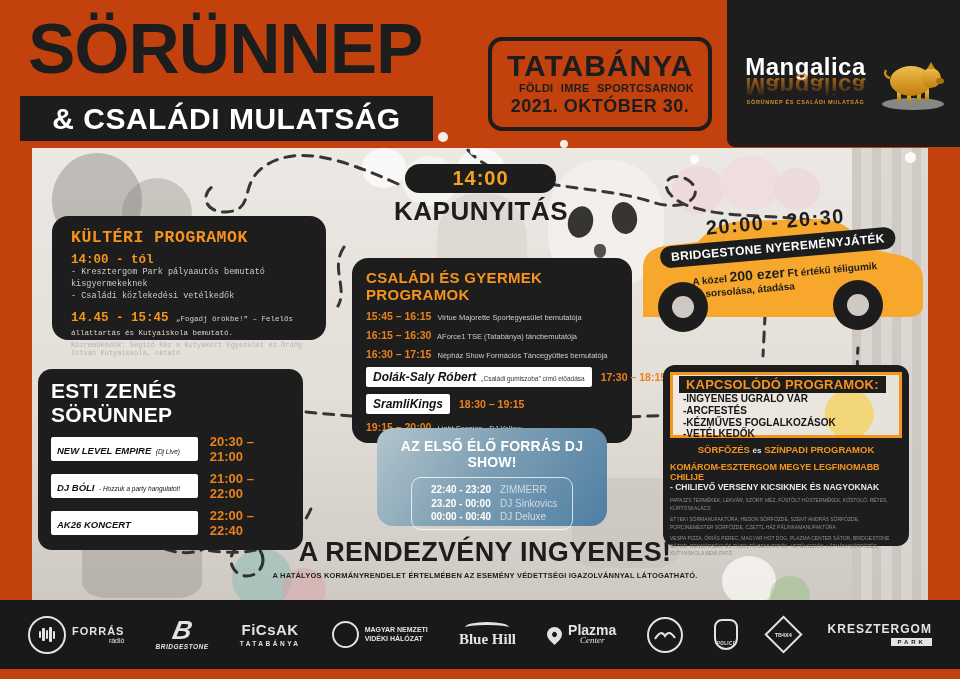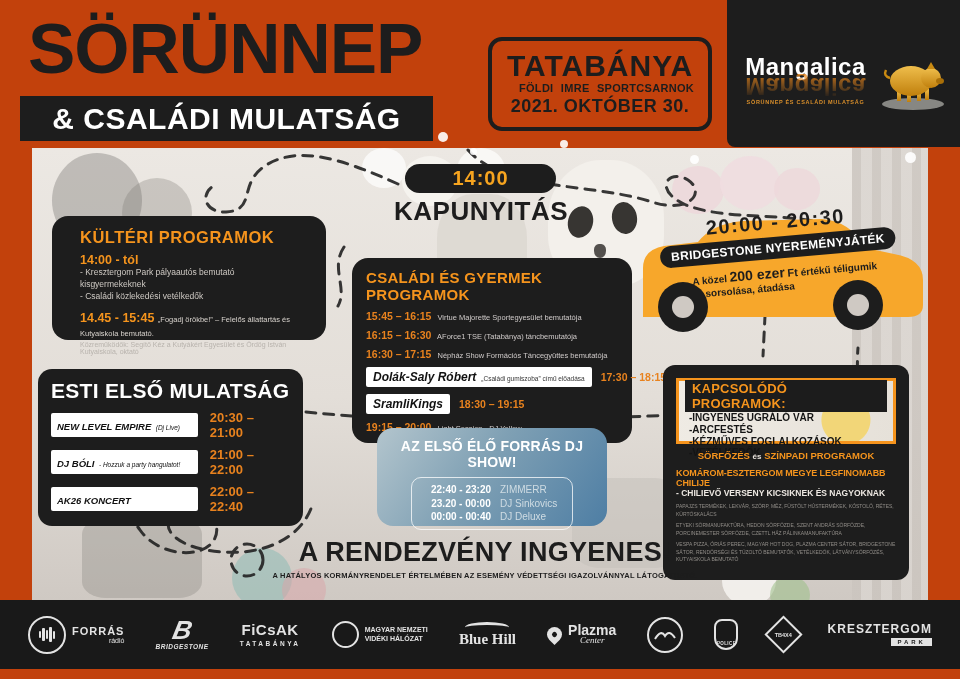--- a/index.html
+++ b/index.html
@@ -60,21 +60,21 @@
   .open-pill{position:absolute;left:405px;top:164px;width:151px;height:29px;background:#1D1D1D;
              border-radius:15px;color:#F6A41F;font-size:20px;font-weight:900;text-align:center;
              line-height:29px;letter-spacing:1px;z-index:5;}
   .open-label{position:absolute;left:375px;top:196px;width:212px;text-align:center;font-size:26px;
               font-weight:900;letter-spacing:.5px;z-index:5;}
 
   
   .bx{position:absolute;background:#1D1D1D;border-radius:16px;z-index:5;color:#CFCAC4;}
 
   
-  .outdoor{left:52px;top:216px;width:274px;height:124px;padding:12px 28px;}
+  .outdoor{left:52px;top:216px;width:274px;height:124px;padding:12px 19px;font-family:Liberation Mono, monospace;}
   .outdoor .ttl{color:#F5941D;font-size:16.5px;font-weight:900;letter-spacing:.5px;}
   .outdoor .slot{color:#F5941D;font-size:12.5px;font-weight:900;margin-top:6px;}
   .outdoor .itm{font-size:8.5px;line-height:1.4;color:#CFCAC4;}
   .outdoor .slot2{margin-top:8px;font-size:12.5px;font-weight:900;color:#F5941D;}
   .outdoor .slot2 .txt{font-size:7.5px;font-weight:400;color:#D8D3CD;}
   .outdoor .note{font-size:7px;color:#B8B3AD;margin-top:2px;}
 
   
   .family{left:352px;top:258px;width:280px;padding:11px 14px 10px;}
   .family .ttl{color:#F5941D;font-size:15px;font-weight:900;letter-spacing:.3px;}
@@ -91,21 +91,21 @@
   .evening{left:38px;top:369px;width:265px;padding:10px 13px 12px;border-radius:14px;}
   .evening .ttl{color:#fff;font-size:21px;font-weight:900;letter-spacing:.3px;}
   .evening .row{display:flex;align-items:center;margin-top:7px;}
   .evening .chip{background:#fff;color:#111;width:148px;padding:3px 6px;border-radius:2px;
                  white-space:nowrap;}
   .evening .chip .act{font-size:9.5px;font-weight:900;font-style:italic;}
   .evening .chip .nt{font-size:6.5px;font-style:italic;}
   .evening .tm{color:#E8821E;font-size:13px;font-weight:900;margin-left:12px;}
 
   
-  .related{left:663px;top:365px;width:246px;height:215px;border-radius:12px;padding:13px;}
+  .related{left:663px;top:365px;width:246px;height:181px;border-radius:12px;padding:7px;}
   .rel-frame{border:3px solid #F5941D;height:66px;padding:0 6px 3px;
              background:radial-gradient(circle at 78% 65%,#F2D678 0 24px,transparent 25px),
                         linear-gradient(100deg,#EFEBE4,#E6E1D9);}
   .rel-frame .ttlchip{display:inline-block;background:#1C1C1C;color:#F5941D;font-size:13px;
                       font-weight:900;padding:1px 7px;margin-top:-1px;letter-spacing:.2px;}
   .rel-frame .itm{color:#141414;font-size:10px;font-weight:900;line-height:1.18;padding-left:4px;}
   .rel-banner{margin-top:6px;text-align:center;color:#F5941D;font-size:9.5px;font-weight:900;line-height:1.3;}
   .rel-banner .es{color:#E9E4DE;font-size:8px;font-weight:700;}
   .rel-chili-t{margin-top:6px;color:#F5941D;font-size:9px;font-weight:900;letter-spacing:-.1px;}
   .rel-chili-s{color:#EDE8E2;font-size:8.5px;font-weight:900;}
@@ -331,21 +331,21 @@
     <div class="rel-chili-t">KOMÁROM-ESZTERGOM MEGYE LEGFINOMABB CHILIJE</div>
     <div class="rel-chili-s">- CHILIEVŐ VERSENY KICSIKNEK ÉS NAGYOKNAK</div>
     <div class="rel-fine">
       <p>PAPAJZS TERMÉKEK, LEKVÁR, SZÖRP, MÉZ, FÜSTÖLT HÚSTERMÉKEK, KÓSTOLÓ, RÉTES, KÜRTŐSKALÁCS</p>
       <p>ETYEKI SÖRMANUFAKTÚRA, HEDON SÖRFŐZDE, SZENT ANDRÁS SÖRFŐZDE, PORCINEMESTER SÖRFŐZDE, CZETTL HÁZ PÁLINKAMANUFAKTÚRA</p>
       <p>VESPA PIZZA, ÓRIÁS PEREC, MAGYAR HOT DOG, PLAZMA CENTER SÁTOR, BRIDGESTONE SÁTOR, RENDŐRSÉGI ÉS TŰZOLTÓ BEMUTATÓK, VETÉLKEDŐK, LÁTVÁNYSÖRFŐZÉS, KUTYAISKOLA BEMUTATÓ</p>
     </div>
   </div>
 
   <div class="bx evening">
-    <div class="ttl">ESTI ELSŐ MULATSÁG</div>
+    <div class="ttl">ESTI ZENÉS SÖRÜNNEP</div>
     <div class="row">
       <div class="chip">
         <span class="act">NEW LEVEL EMPIRE</span>
         <span class="nt">(Dj Live)</span>
       </div>
       <span class="tm">20:30 – 21:00</span>
     </div>
     <div class="row">
       <div class="chip">
         <span class="act">DJ BÓLI</span>

